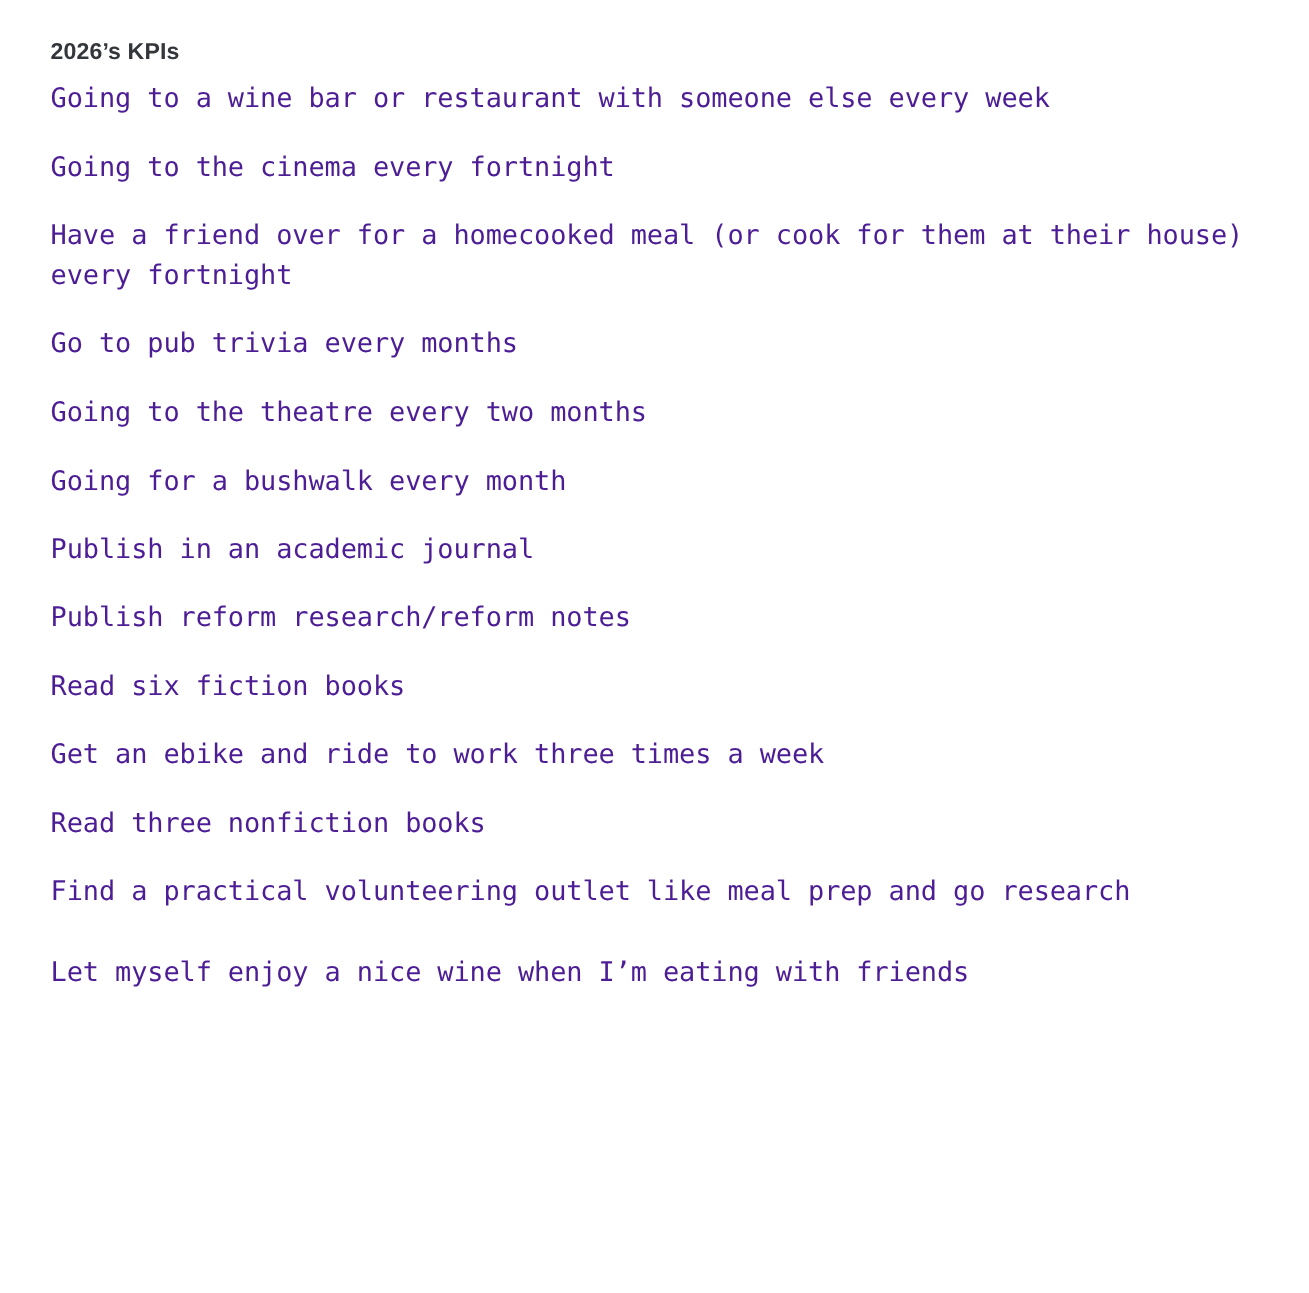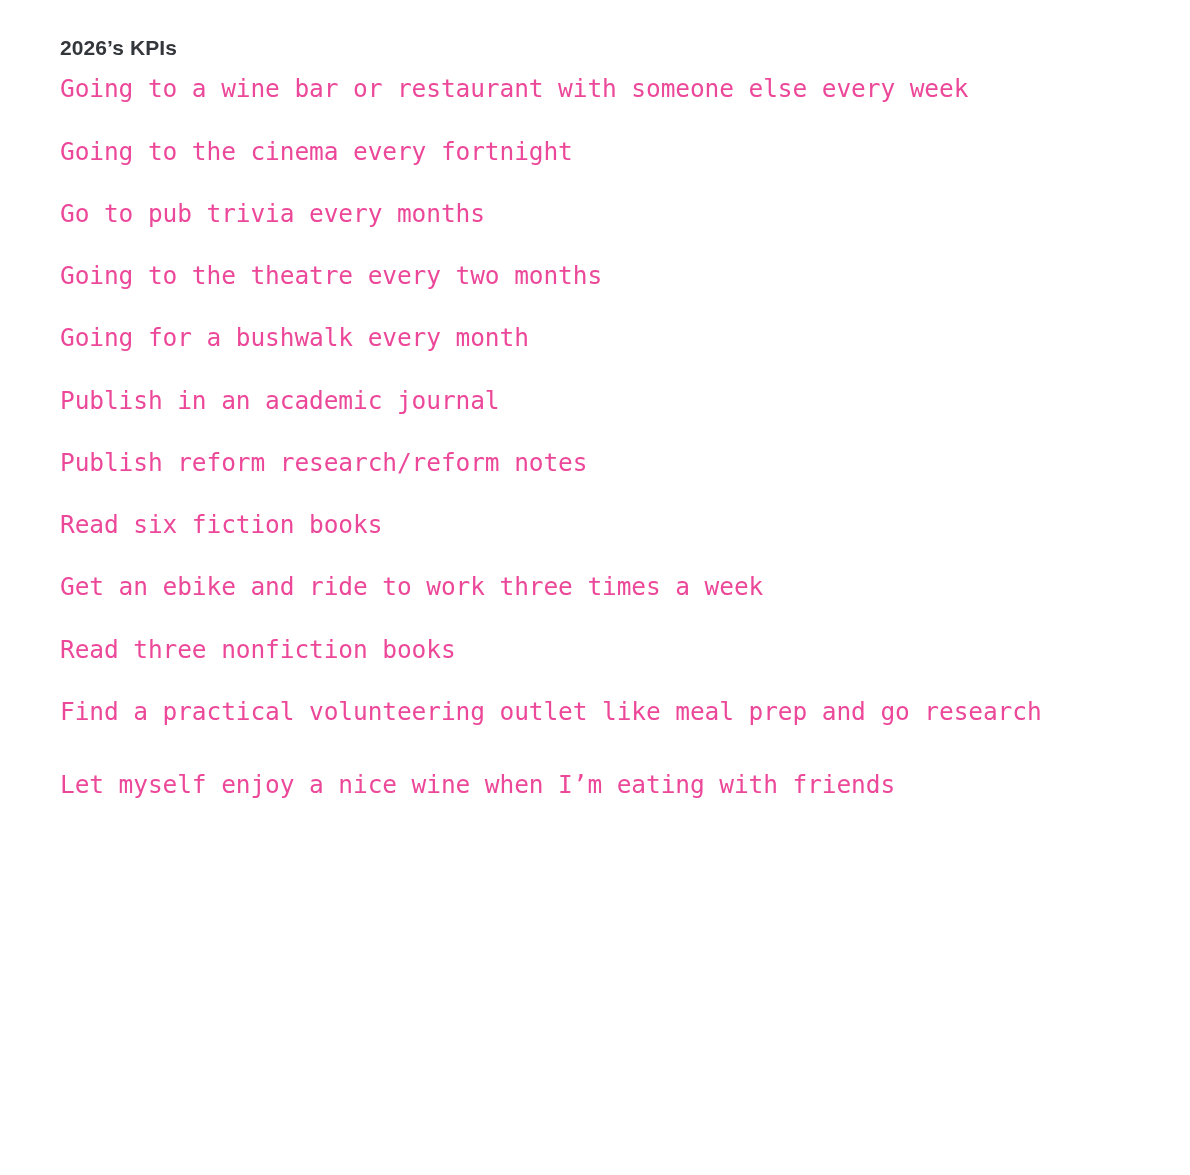--- a/index.html
+++ b/index.html
@@ -8,60 +8,61 @@
     background: #ffffff;
   }
   body {
     width: 1190px;
     height: 1175px;
     font-family: "DejaVu Sans Mono", monospace;
     color: #2f3337;
     overflow: hidden;
   }
   .page {
-    padding: 34px 46px 0 60px;
+    padding: 34px 46px 0 46px;
     box-sizing: border-box;
   }
   .doc-title {
     font-family: "Liberation Sans", sans-serif;
     font-weight: bold;
     font-size: 21px;
     line-height: 1.3;
     color: #33373b;
     margin: 0 0 10px 0;
     letter-spacing: 0.1px;
   }
   .kpi-list {
     list-style: none;
     margin: 0;
     padding: 0;
   }
   .kpi-item {
     font-family: "DejaVu Sans Mono", monospace;
     font-size: 24.5px;
     line-height: 1.48;
-    color: #ec4899;
+    color: #4c1d95;
     margin: 0 0 26px 0;
     max-width: 1095px;
     letter-spacing: -0.1px;
     white-space: pre-wrap;
   }
   .kpi-item:last-child {
     margin-bottom: 0;
     margin-top: 37px;
   }
 </style>
 </head>
 <body>
 
 <div class="page">
   <h1 class="doc-title">2026’s KPIs</h1>
   <ul class="kpi-list">
     <li class="kpi-item">Going to a wine bar or restaurant with someone else every week</li>
     <li class="kpi-item">Going to the cinema every fortnight</li>
+    <li class="kpi-item">Have a friend over for a homecooked meal (or cook for them at their house) every fortnight</li>
     <li class="kpi-item">Go to pub trivia every months</li>
     <li class="kpi-item">Going to the theatre every two months</li>
     <li class="kpi-item">Going for a bushwalk every month</li>
     <li class="kpi-item">Publish in an academic journal</li>
     <li class="kpi-item">Publish reform research/reform notes</li>
     <li class="kpi-item">Read six fiction books</li>
     <li class="kpi-item">Get an ebike and ride to work three times a week</li>
     <li class="kpi-item">Read three nonfiction books</li>
     <li class="kpi-item">Find a practical volunteering outlet like meal prep and go research</li>
     <li class="kpi-item">Let myself enjoy a nice wine when I’m eating with friends</li>

